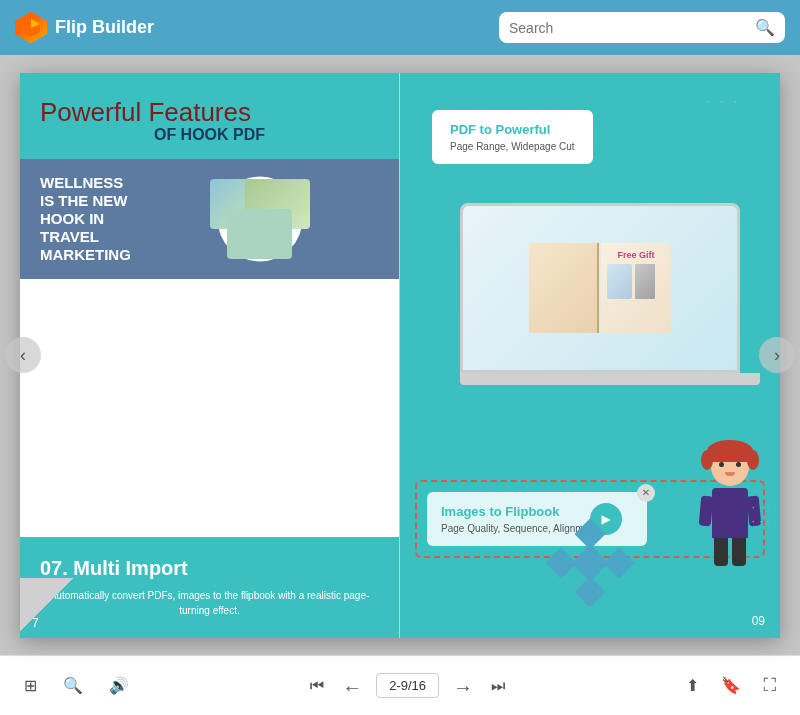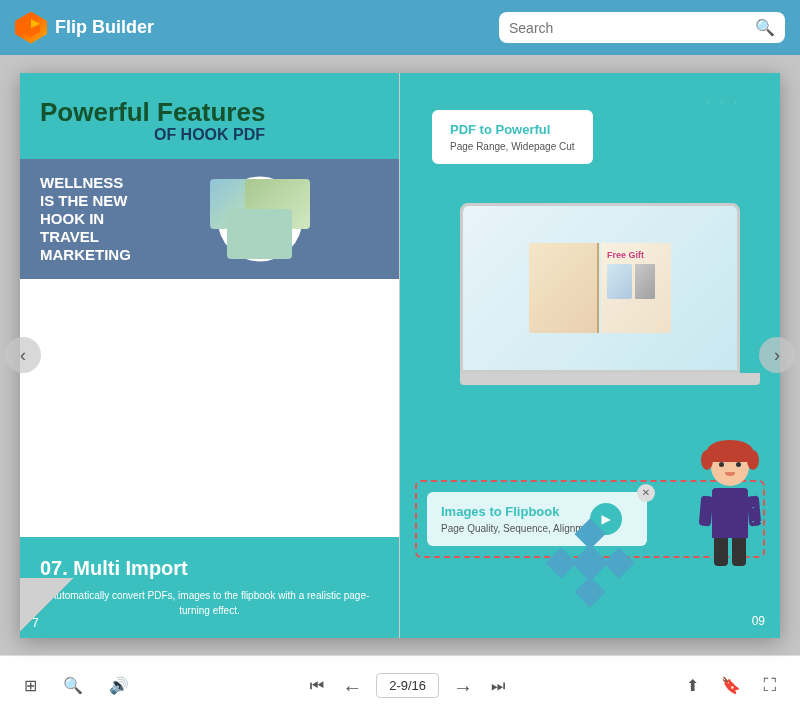--- a/index.html
+++ b/index.html
@@ -46,21 +46,21 @@
     #left-page::after {
       content: ''; position: absolute; bottom: 0; left: 0;
       width: 60px; height: 60px;
       background: linear-gradient(135deg, #d0d0d0 45%, transparent 45%);
     }
 
     
     .left-top-teal {
       background: #3bbfbf; width: 100%; padding: 25px 20px 15px;
     }
-    .left-top-teal .powerful { color: #14532d; font-size: 26px; font-weight: 700; line-height: 1.1; }
+    .left-top-teal .powerful { color: #7f1d1d; font-size: 26px; font-weight: 400; line-height: 1.1; }
     .left-top-teal .of-flip { color: #1a3a5c; font-size: 16px; font-weight: bold; text-align: center; }
 
     .left-middle {
       background: #5d7ba0; padding: 15px 20px; display: flex; gap: 10px; align-items: flex-start;
     }
     .wellness-text { color: white; font-size: 15px; font-weight: 900; line-height: 1.2; flex: 0 0 90px; }
     .photo-collage {
       flex: 1; display: flex; gap: 4px; flex-wrap: wrap; justify-content: center;
     }
     .photo-card {
@@ -287,21 +287,21 @@
       </svg>
 
       <div class="laptop-area">
         <div>
           <div class="laptop">
             <div class="laptop-screen">
 
               <div style="display:flex;gap:2px;align-items:center;">
                 <div style="width:70px;height:90px;background:linear-gradient(135deg,#f5e6c8,#e8d0b0);border-radius:2px 0 0 2px;border-right:2px solid #c8a870;"></div>
                 <div style="width:70px;height:90px;background:linear-gradient(135deg,#f8f0e0,#efe0c8);border-radius:0 2px 2px 0;">
-                  <div style="padding:6px;font-size:7px;color:#8a6a4a;line-height:1.4;">
+                  <div style="padding:6px;font-size:7px;color:#8a6a4a;line-height:1.4;text-align:center;">
                     <div style="font-size:9px;font-weight:bold;color:#c84080;margin-bottom:3px;">Free Gift</div>
                     <div style="display:flex;gap:3px;">
                       <div style="width:25px;height:35px;background:linear-gradient(135deg,#d0e8f0,#b0c8e0);border-radius:2px;"></div>
                       <div style="width:20px;height:35px;background:linear-gradient(135deg,#c8c8c8,#a0a0a0);border-radius:1px;"></div>
                     </div>
                   </div>
                 </div>
               </div>
             </div>
           </div>

